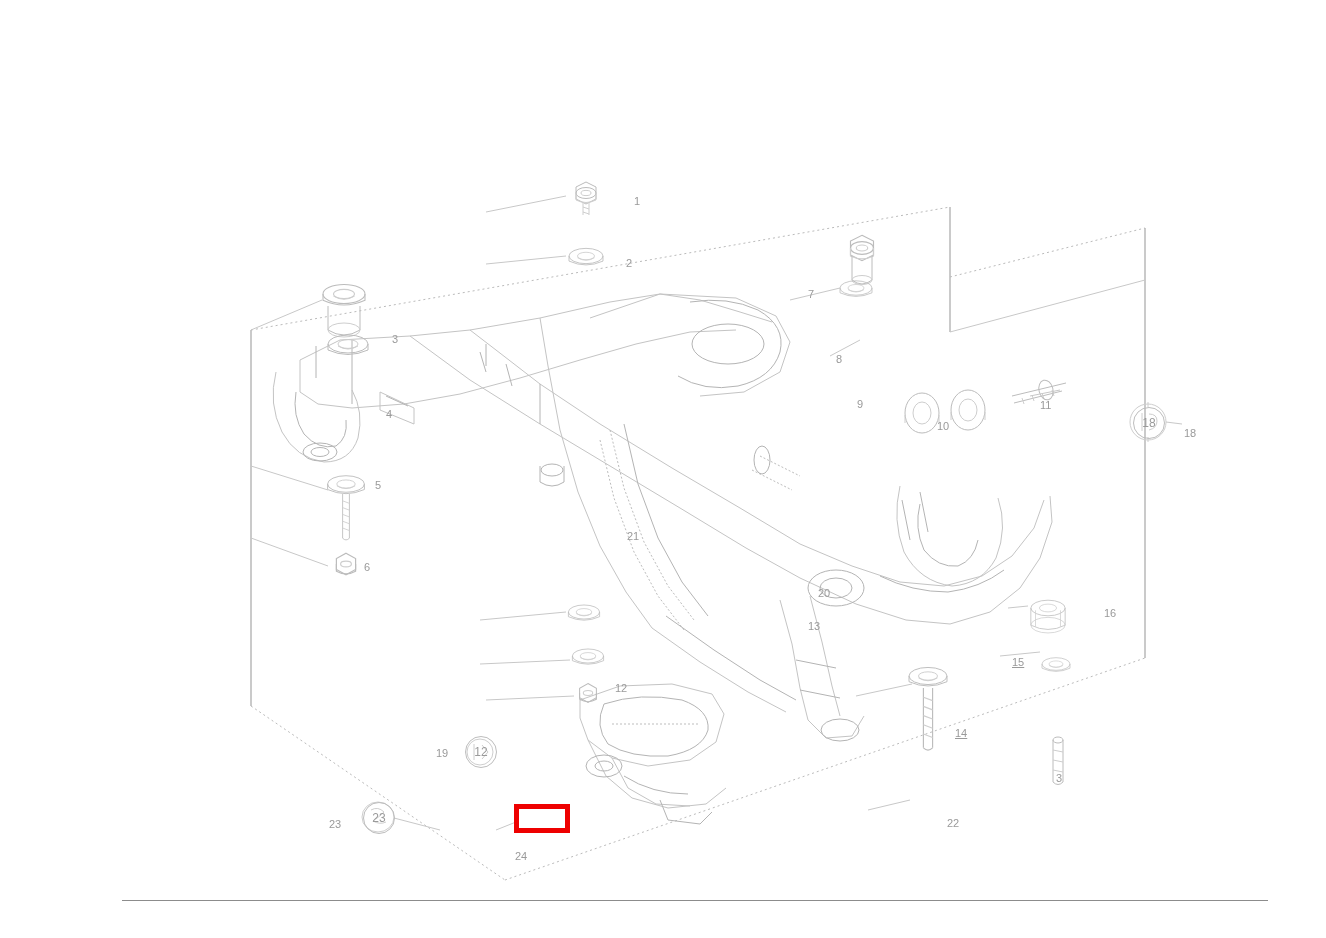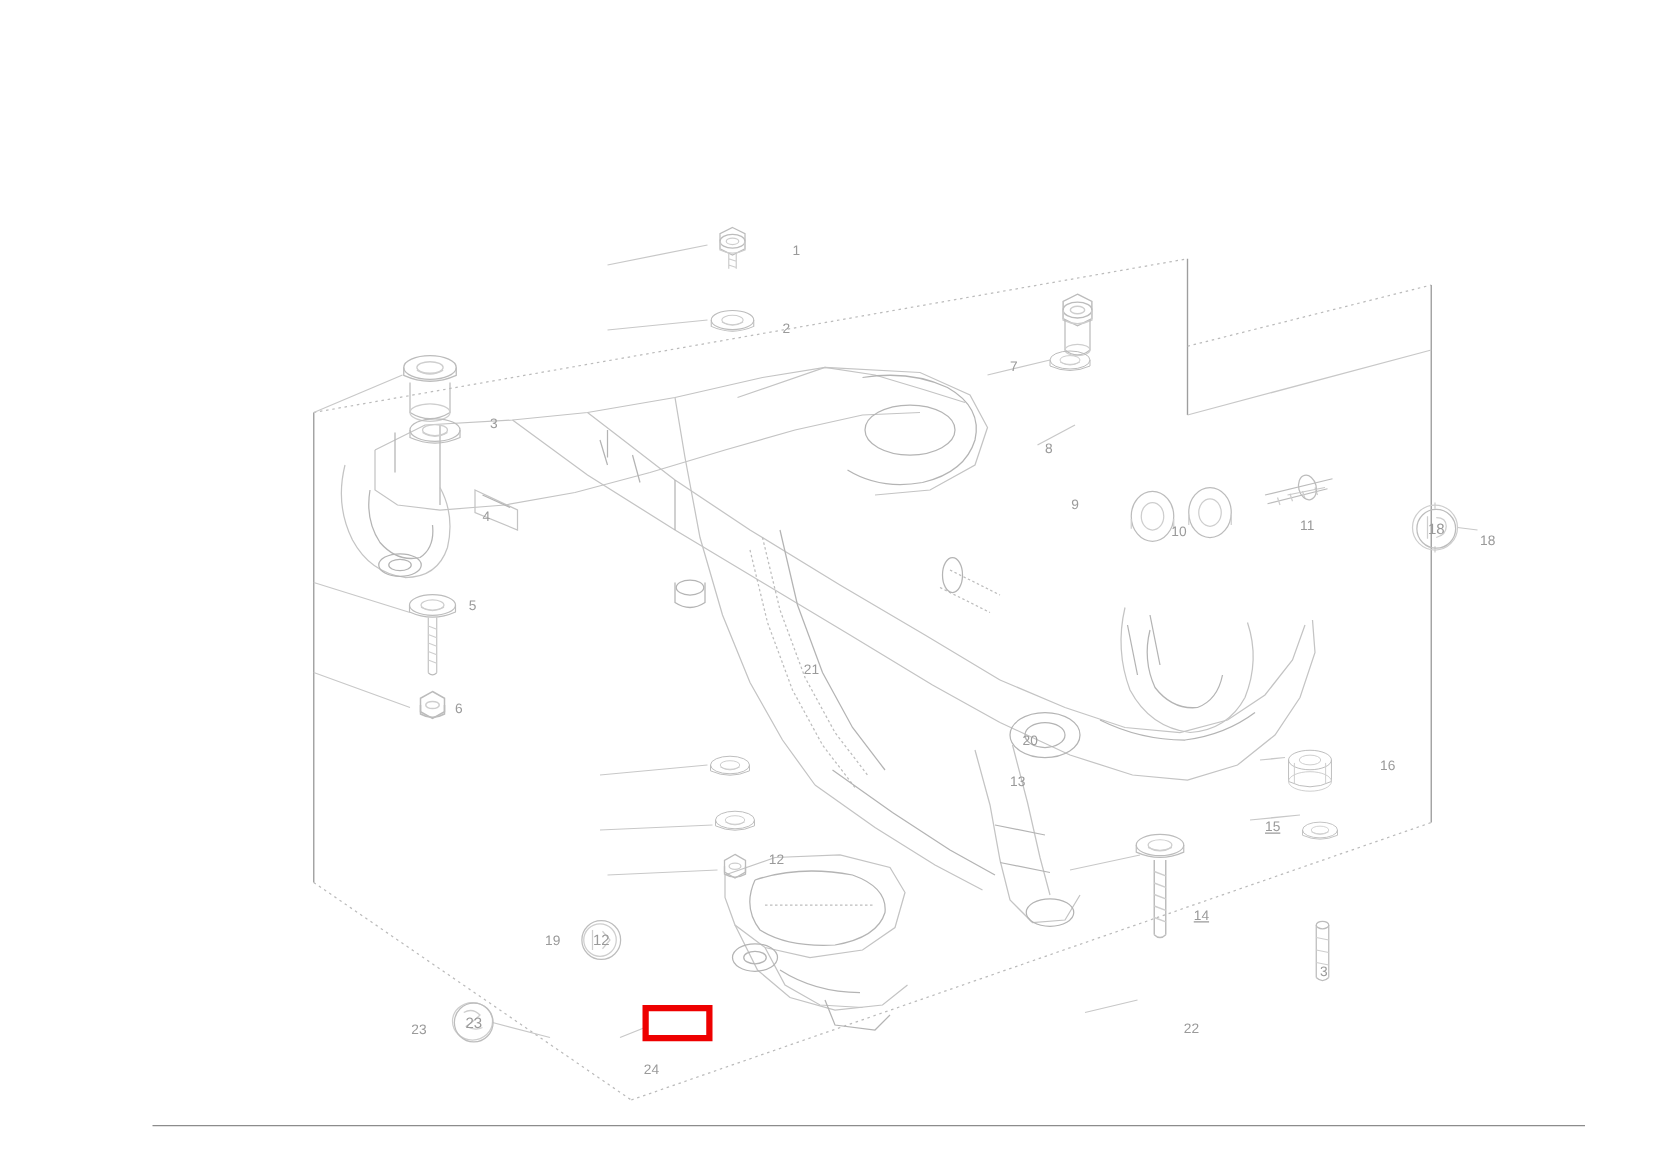--- a/index.html
+++ b/index.html
@@ -320,31 +320,31 @@
     <span class="callout-label" style="left:634px; top:196px;">1</span>
     <span class="callout-label" style="left:626px; top:258px;">2</span>
     <span class="callout-label" style="left:392px; top:334px;">3</span>
     <span class="callout-label" style="left:386px; top:409px;">4</span>
     <span class="callout-label" style="left:375px; top:480px;">5</span>
     <span class="callout-label" style="left:364px; top:562px;">6</span>
     <span class="callout-label" style="left:808px; top:289px;">7</span>
     <span class="callout-label" style="left:836px; top:354px;">8</span>
     <span class="callout-label" style="left:857px; top:399px;">9</span>
     <span class="callout-label" style="left:937px; top:421px;">10</span>
-    <span class="callout-label" style="left:1040px; top:416px;">11</span>
+    <span class="callout-label" style="left:1040px; top:400px;">11</span>
     <span class="callout-label" style="left:615px; top:683px;">12</span>
     <span class="callout-label" style="left:808px; top:621px;">13</span>
     <span class="callout-label" style="left:955px; top:728px;text-decoration:underline;">14</span>
     <span class="callout-label" style="left:1012px; top:657px;text-decoration:underline;">15</span>
     <span class="callout-label" style="left:1077px; top:608px;margin-left:27px;">16</span>
     <span class="callout-label" style="left:1056px; top:773px;">3</span>
     <span class="callout-label" style="left:1184px; top:428px;">18</span>
     <span class="callout-label" style="left:436px; top:748px;">19</span>
     <span class="callout-label" style="left:818px; top:588px;text-align:center;">20</span>
-    <span class="callout-label" style="left:627px; top:531px;margin-left:16px;">21</span>
+    <span class="callout-label" style="left:627px; top:531px;">21</span>
     <span class="callout-label" style="left:947px; top:818px;">22</span>
     <span class="callout-label" style="left:329px; top:819px;">23</span>
     <span class="callout-label" style="left:515px; top:851px;">24</span>
   </div>
 
   <div>
     <span class="callout-circled" style="left:465px; top:736px;">12</span>
     <span class="callout-circled" style="left:363px; top:802px;">23</span>
     <span class="callout-circled" style="left:1133px; top:407px;">18</span>
   </div>

